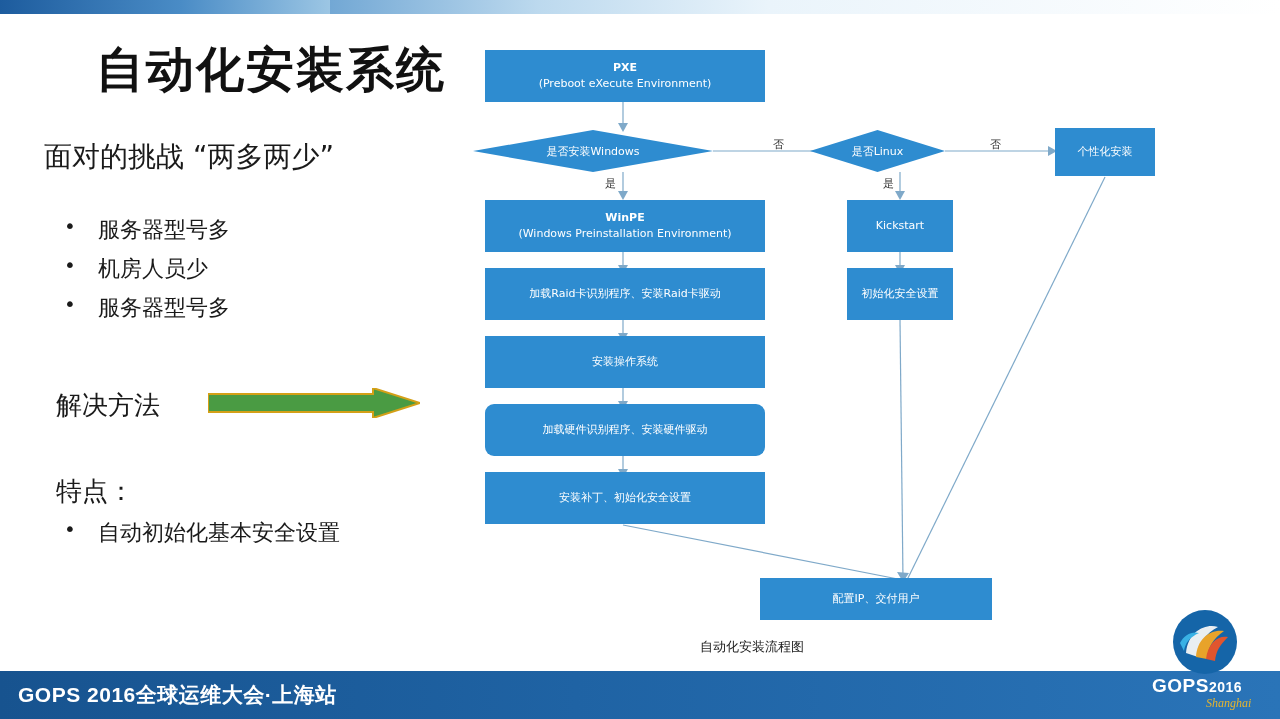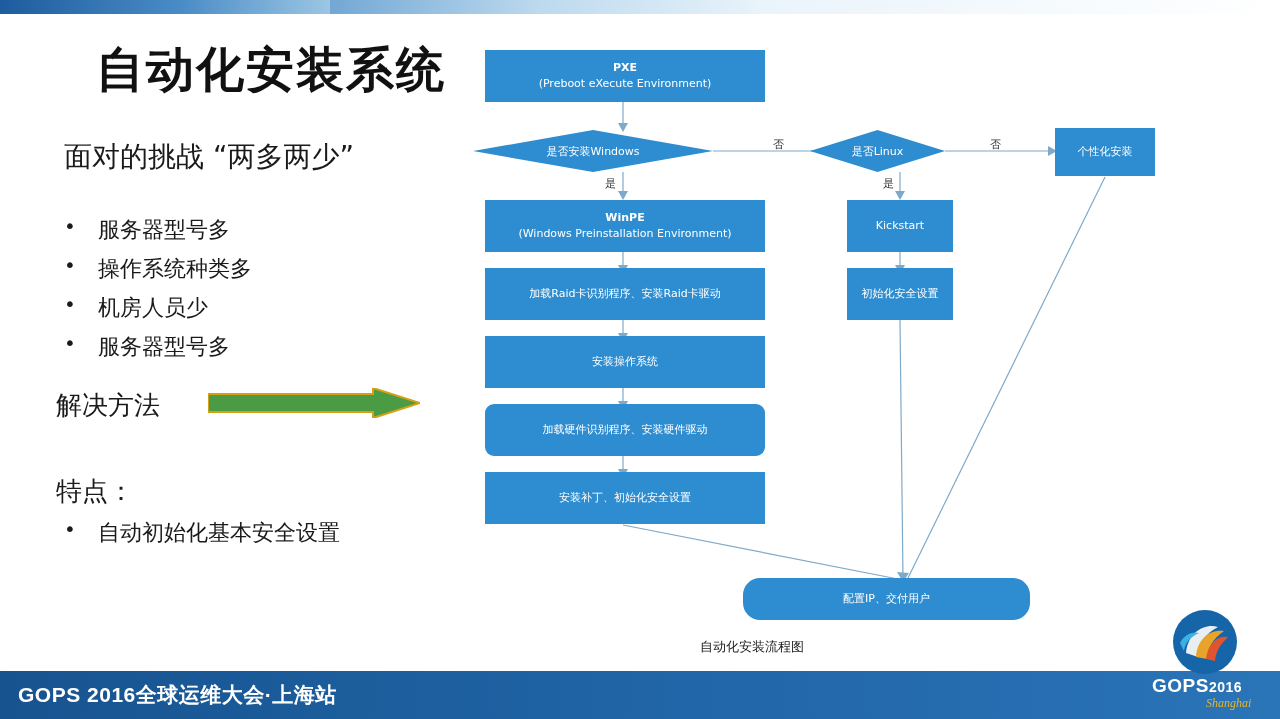--- a/index.html
+++ b/index.html
@@ -52,21 +52,21 @@
     position: absolute;
     left: 96px; top: 38px;
     font-size: 48px;
     color: #111111;
     font-family: "DejaVu Sans", sans-serif;
     letter-spacing: 2px;
     font-weight: bold;
   }
   .challenge-head {
     position: absolute;
-    left: 64px; top: 138px;
+    left: 44px; top: 138px;
     font-size: 28px;
     color: #1a1a1a;
     font-family: "DejaVu Sans", sans-serif;
     white-space: nowrap;
   }
   .bullet-list {
     position: absolute;
     list-style: none;
     margin: 0; padding: 0;
   }
@@ -198,21 +198,20 @@
 <div class="top-bar">
   <div class="top-bar-accent"></div>
 </div>
 
 <div class="slide-title">自动化安装系统</div>
 
 <div class="challenge-head">面对的挑战 “两多两少”</div>
 
 <ul class="bullet-list" id="challenge-items">
   <li>服务器型号多</li>
-  <li>操作系统种类多</li>
   <li>机房人员少</li>
   <li>服务器型号多</li>
 </ul>
 
 <div class="solution-label">解决方法</div>
 
 <svg class="green-arrow" viewBox="0 0 212 30" xmlns="http://www.w3.org/2000/svg">
   <polygon points="0,6 165,6 165,0 212,15 165,30 165,24 0,24" fill="#4a9b43" stroke="#d4a017" stroke-width="2"></polygon>
 </svg>
 
@@ -307,21 +306,21 @@
   </div>
 
   <div class="fc-box" style="left:30px;top:384px;width:280px;height:52px;border-radius:9px;">
     <span>加载硬件识别程序、安装硬件驱动</span>
   </div>
 
   <div class="fc-box" style="left:30px;top:452px;width:280px;height:52px;">
     <span>安装补丁、初始化安全设置</span>
   </div>
 
-  <div class="fc-box" style="left:288px;top:558px;width:287px;height:42px;border-radius:17px;">
+  <div class="fc-box" style="left:305px;top:558px;width:232px;height:42px;">
     <span>配置IP、交付用户</span>
   </div>
 
   <div class="edge-label" style="left:318px;top:117px;">否</div>
   <div class="edge-label" style="left:150px;top:156px;">是</div>
   <div class="edge-label" style="left:535px;top:117px;">否</div>
   <div class="edge-label" style="left:428px;top:156px;">是</div>
 
   <div class="caption" style="left:245px;top:618px;">自动化安装流程图</div>
 </div>

